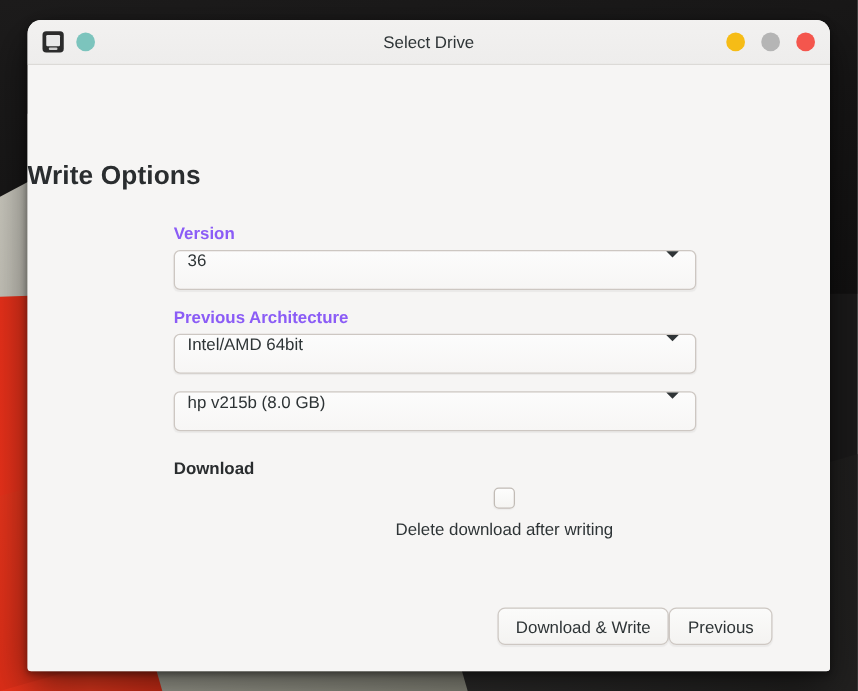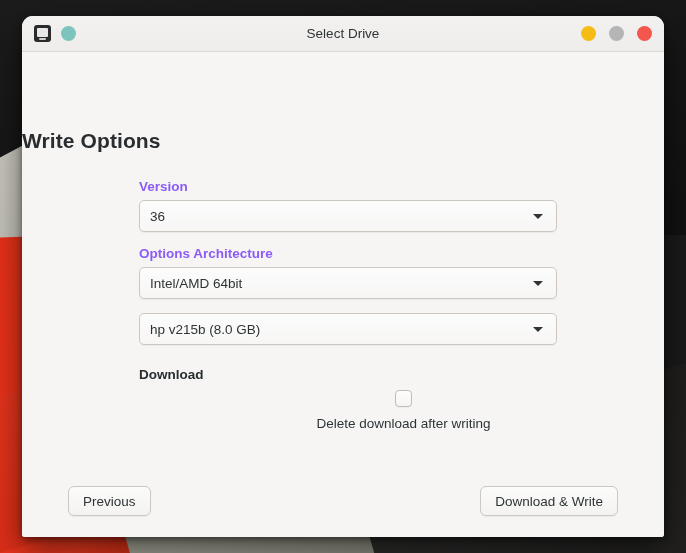--- a/index.html
+++ b/index.html
@@ -200,21 +200,21 @@
     display: block;
   }
   .combo {
     width: 418px;
     height: 32px;
     box-sizing: border-box;
     background: linear-gradient(180deg, #fcfcfc 0%, #f7f6f5 100%);
     border: 1px solid #cdc7c2;
     border-radius: 5px;
     display: flex;
-    align-items: center;
+    align-items: flex-start;
     padding: 0 10px;
     font-size: 13.5px;
     color: #2e3436;
     box-shadow: 0 1px 1px rgba(0,0,0,0.05);
     position: relative;
     cursor: pointer;
   }
   .combo-value {
     flex: 1;
     white-space: nowrap;
@@ -325,21 +325,21 @@
 
       <div class="field-group">
         <span class="field-label">Version</span>
         <div class="combo">
           <span class="combo-value">36</span>
           <span class="combo-arrow"></span>
         </div>
       </div>
 
       <div class="field-group">
-        <span class="field-label">Options Architecture</span>
+        <span class="field-label">Previous Architecture</span>
         <div class="combo">
           <span class="combo-value">Intel/AMD 64bit</span>
           <span class="combo-arrow"></span>
         </div>
       </div>
 
       <div class="field-group">
         <div class="combo">
           <span class="combo-value">hp v215b (8.0 GB)</span>
           <span class="combo-arrow"></span>
@@ -350,18 +350,18 @@
         <span class="section-heading">Download</span>
         <label class="check-row">
           <span class="checkbox"></span>
           <span class="check-label">Delete download after writing</span>
         </label>
       </div>
 
     </div>
 
     <div id="footer">
+      <button class="btn" id="btn-next">Download &amp; Write</button>
       <button class="btn" id="btn-prev">Previous</button>
-      <button class="btn" id="btn-next">Download &amp; Write</button>
     </div>
 
   </div>
 </div>
 
 </body></html>

